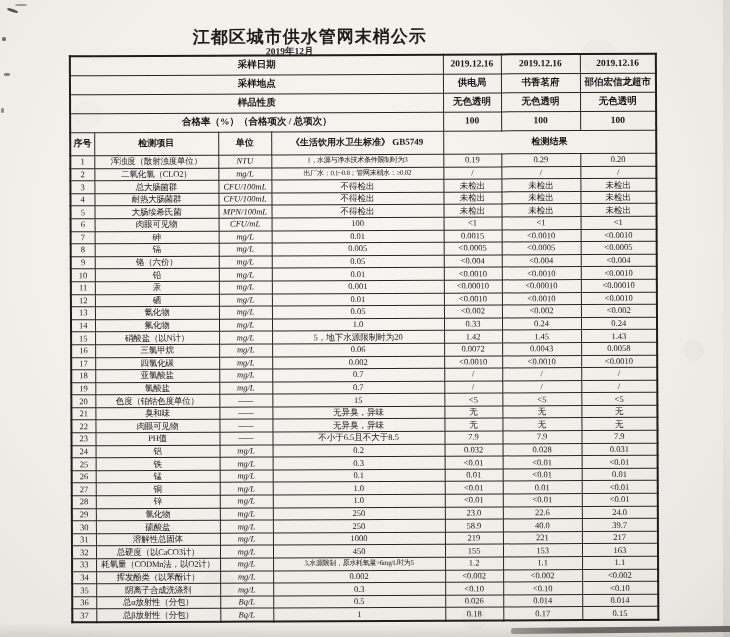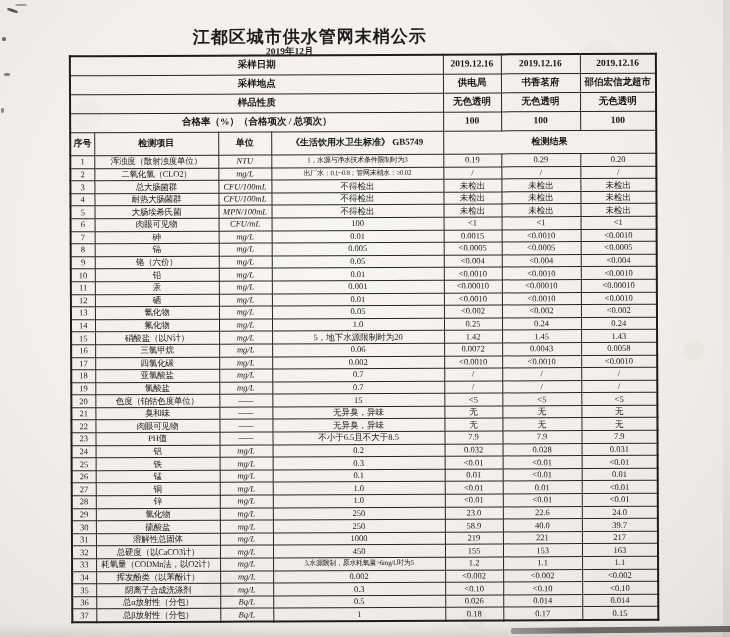--- a/index.html
+++ b/index.html
@@ -229,21 +229,21 @@
           <td class="c-std">0.05</td>
           <td>&lt;0.002</td>
           <td>&lt;0.002</td>
           <td>&lt;0.002</td>
         </tr>
         <tr class="data-row">
           <td>14</td>
           <td class="c-item">氟化物</td>
           <td class="c-unit">mg/L</td>
           <td class="c-std">1.0</td>
-          <td>0.25</td>
+          <td>0.33</td>
           <td>0.24</td>
           <td>0.24</td>
         </tr>
         <tr class="data-row">
           <td>15</td>
           <td class="c-item">硝酸盐（以N计）</td>
           <td class="c-unit">mg/L</td>
           <td class="c-std">5，地下水源限制时为20</td>
           <td>1.42</td>
           <td>1.45</td>

